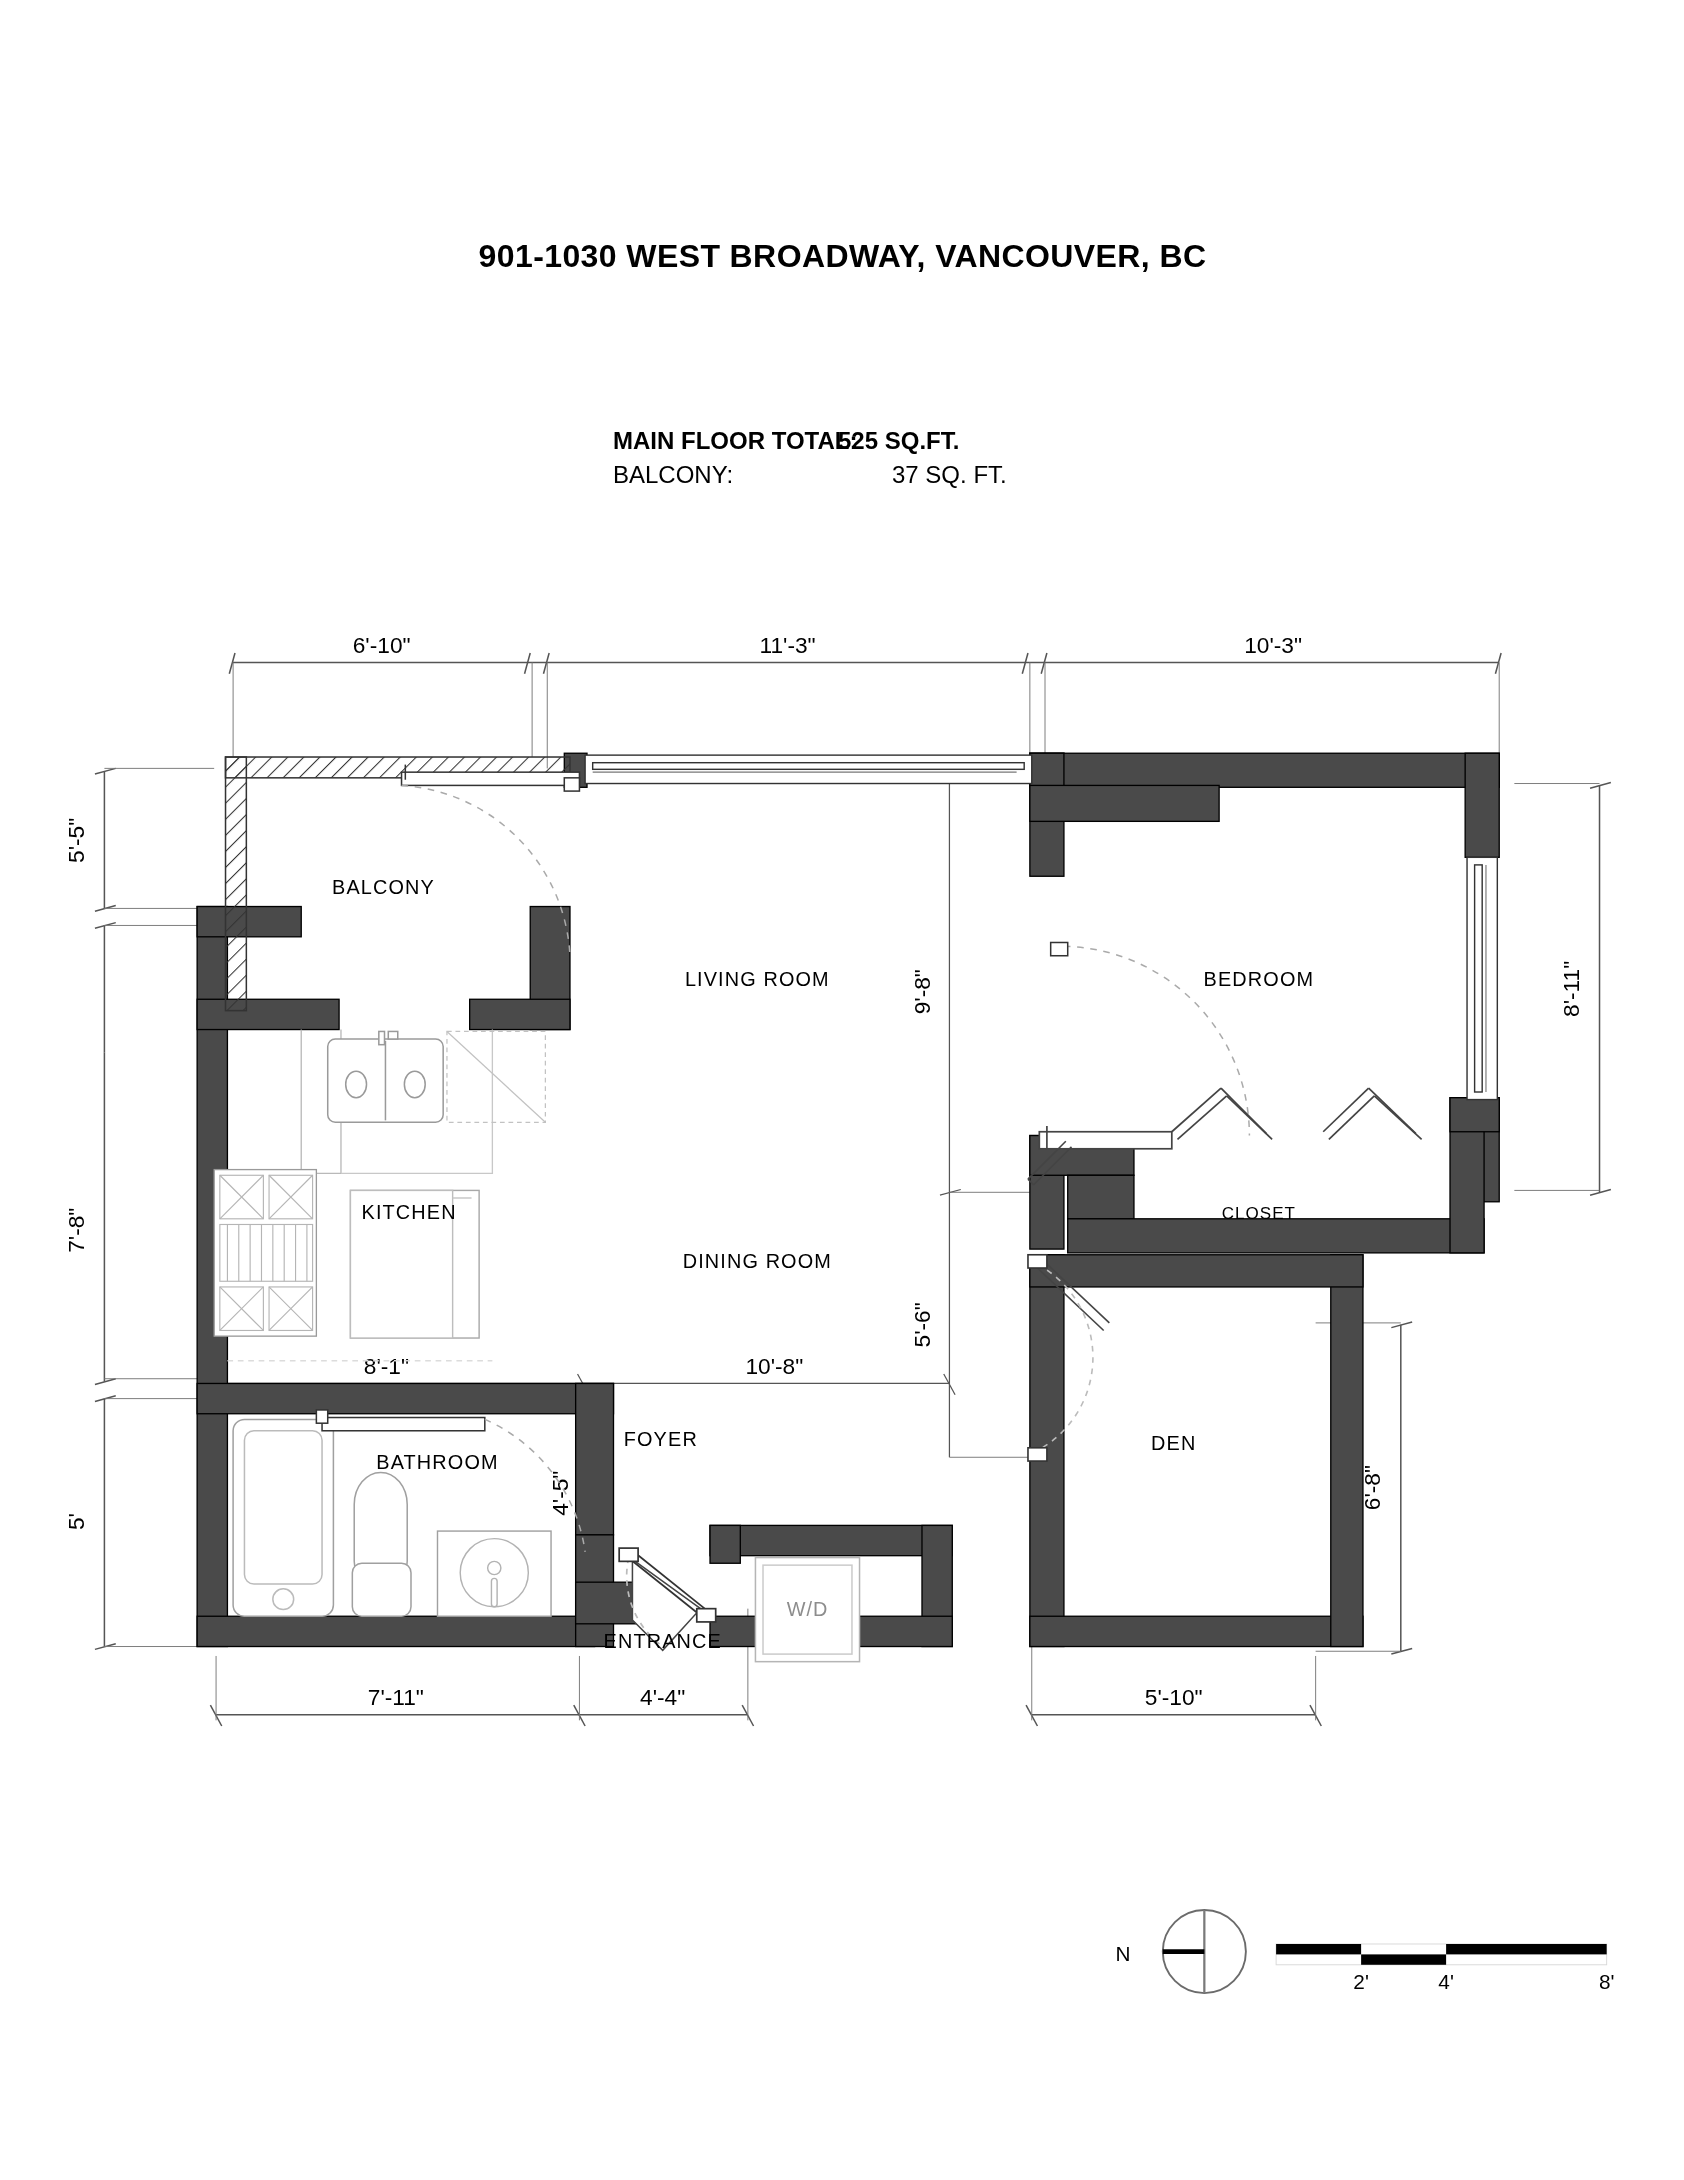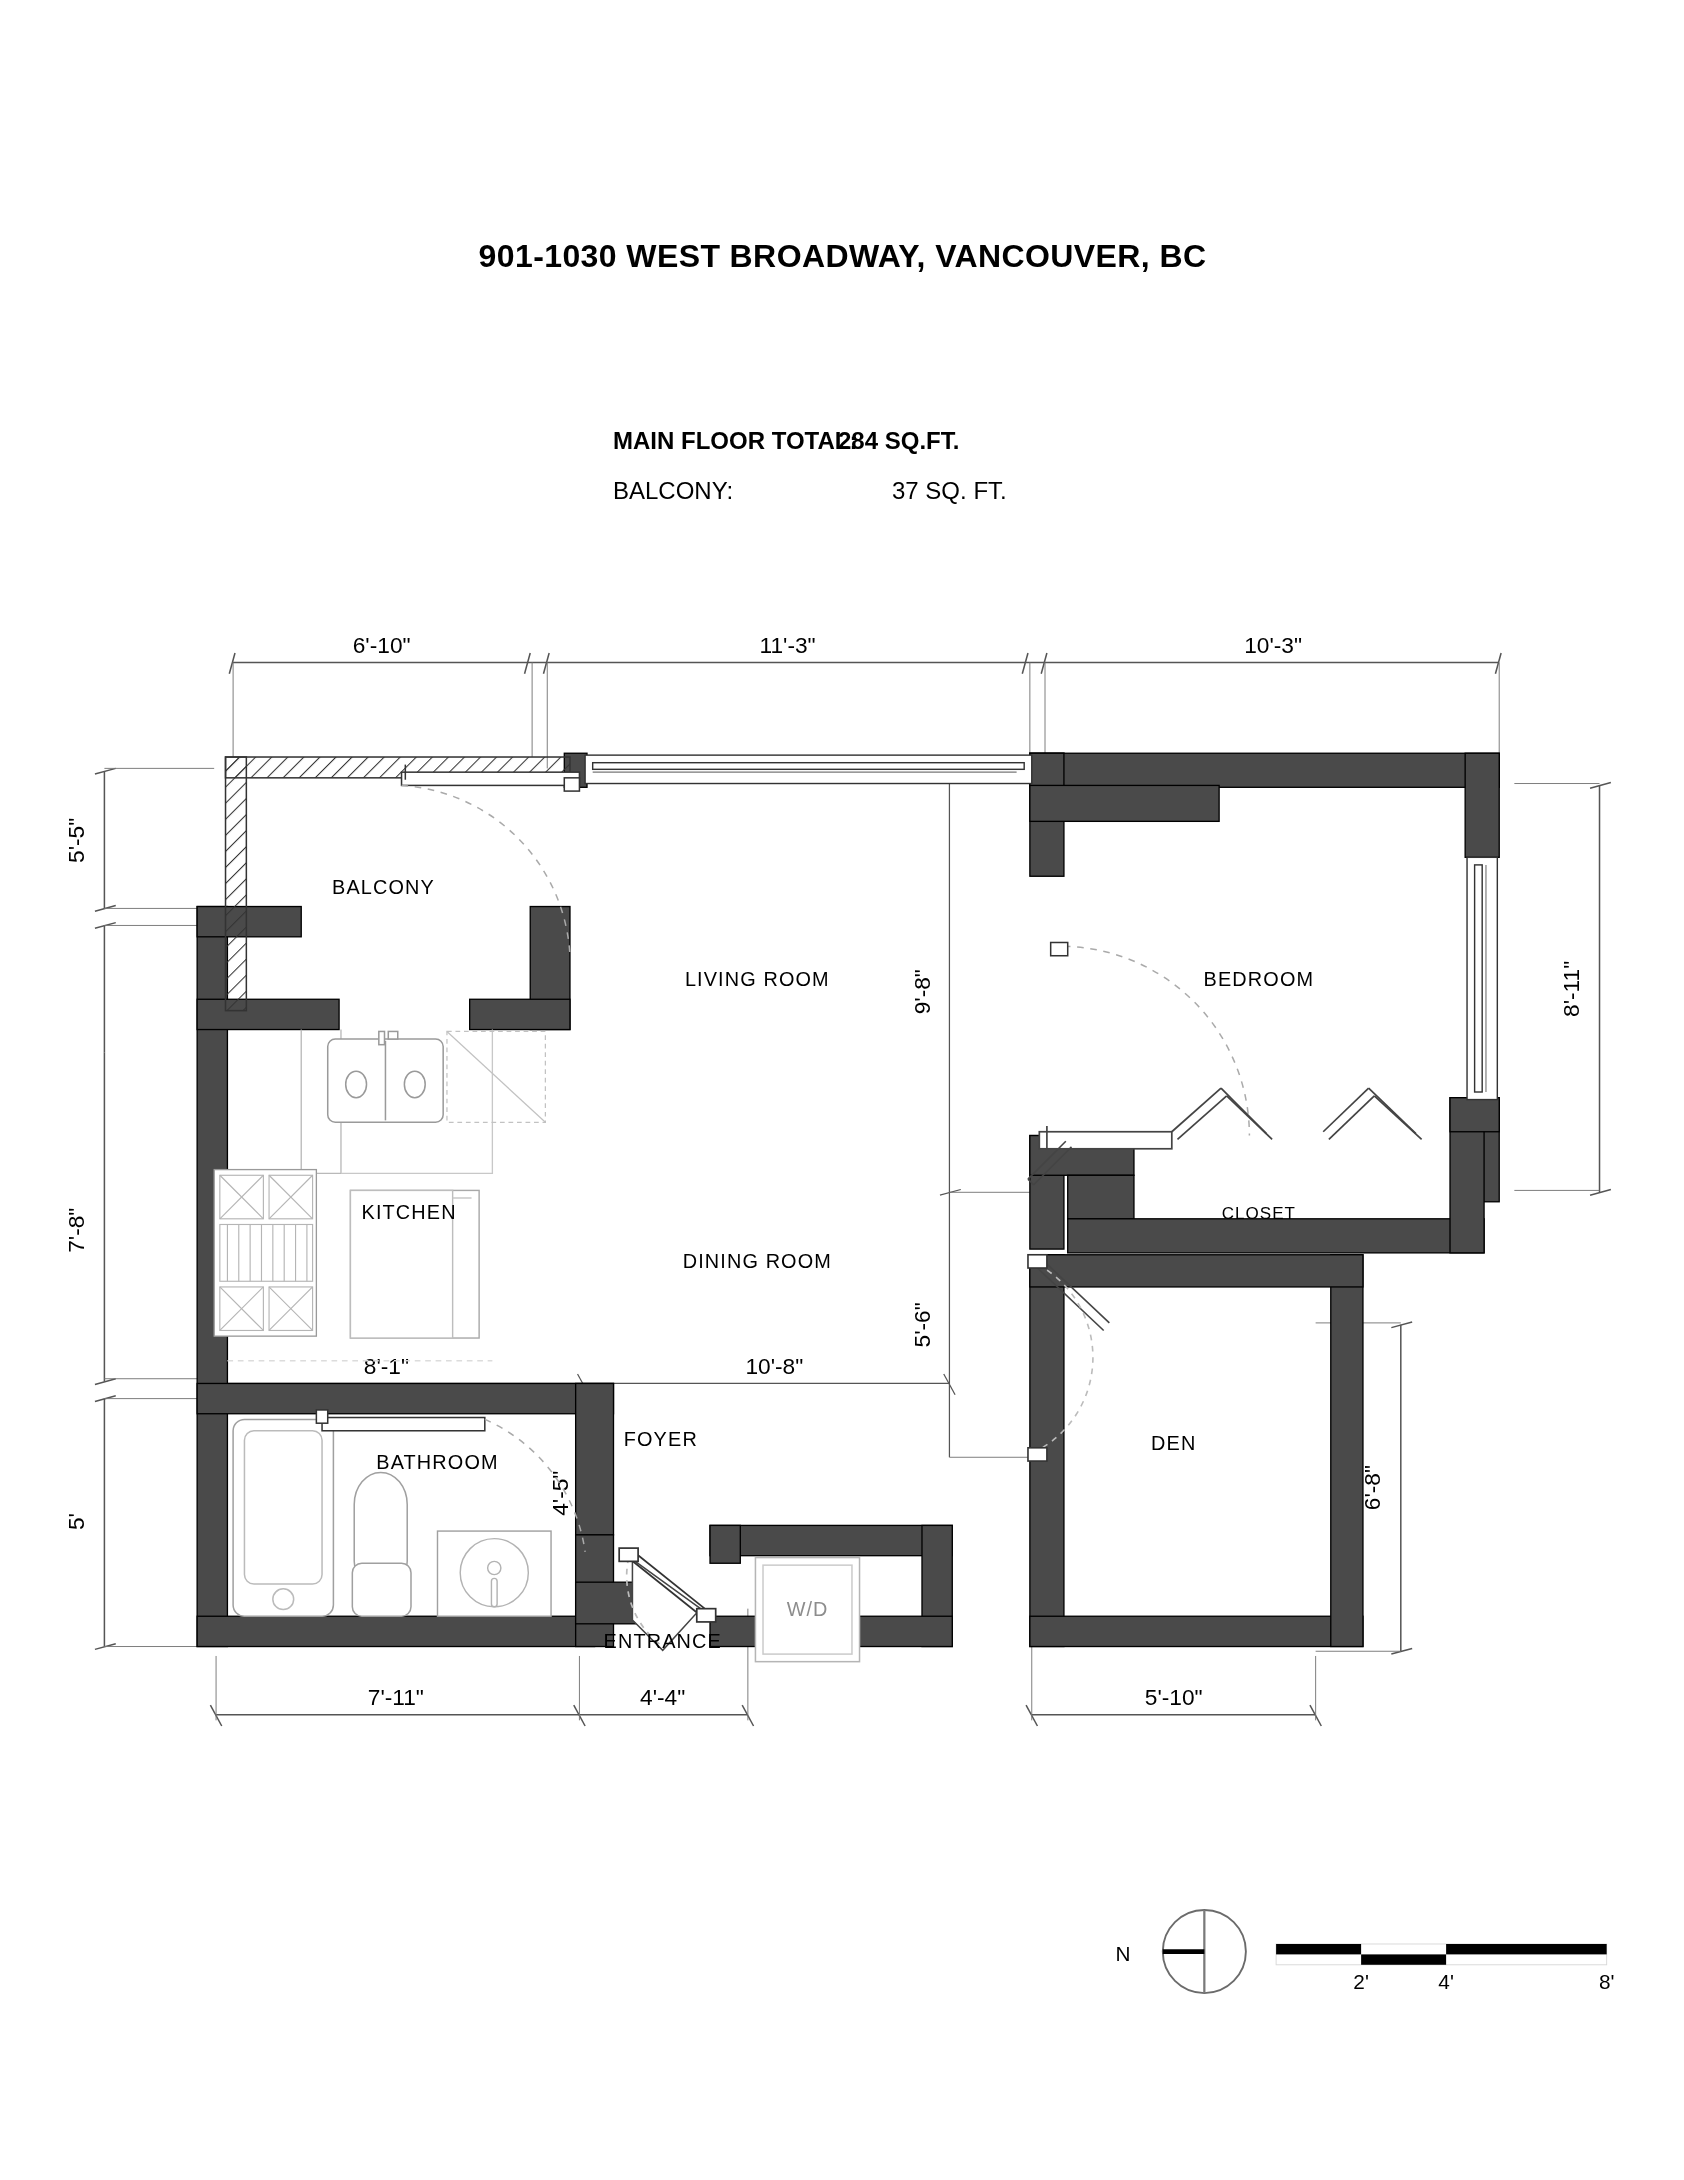--- a/index.html
+++ b/index.html
@@ -40,21 +40,21 @@
     line-height: 34px;
     font-family: "Liberation Sans", sans-serif;
   }
   .summary .row {
     display: block;
     white-space: nowrap;
   }
   .summary .lbl { display: inline-block; width: 225px; }
   .summary .val { display: inline-block; text-align: left; }
   .summary .r1 { font-weight: bold; }
-  .summary .r2 { font-weight: normal; margin-top: 16px; }
+  .summary .r2 { font-weight: normal; }
   .summary .r2 .val { padding-left: 54px; }
 
   .footer-block {
     position: absolute;
     left: 201px;
     top: 1784px;
     font-family: "Liberation Sans", sans-serif;
   }
   .footer-main {
     font-size: 28px;
@@ -88,21 +88,21 @@
 </style>
 </head>
 <body>
 
 <div id="page">
 
   <div class="title">901-1030 WEST BROADWAY, VANCOUVER, BC</div>
 
   <div class="summary">
     <span class="row r1">
-      <span class="lbl">MAIN FLOOR TOTAL:</span><span class="val">284 SQ.FT.</span>
+      <span class="lbl">MAIN FLOOR TOTAL:</span><span class="val">525 SQ.FT.</span>
     </span>
     <span class="row r2">
       <span class="lbl">BALCONY:</span><span class="val">37 SQ. FT.</span>
     </span>
   </div>
 
   <svg id="plan-svg" width="1685" height="1779" viewBox="0 0 1780 1880">
 
     <g stroke="#555" stroke-width="1.6" fill="none">
       <line x1="245" y1="700" x2="1583" y2="700"></line>

